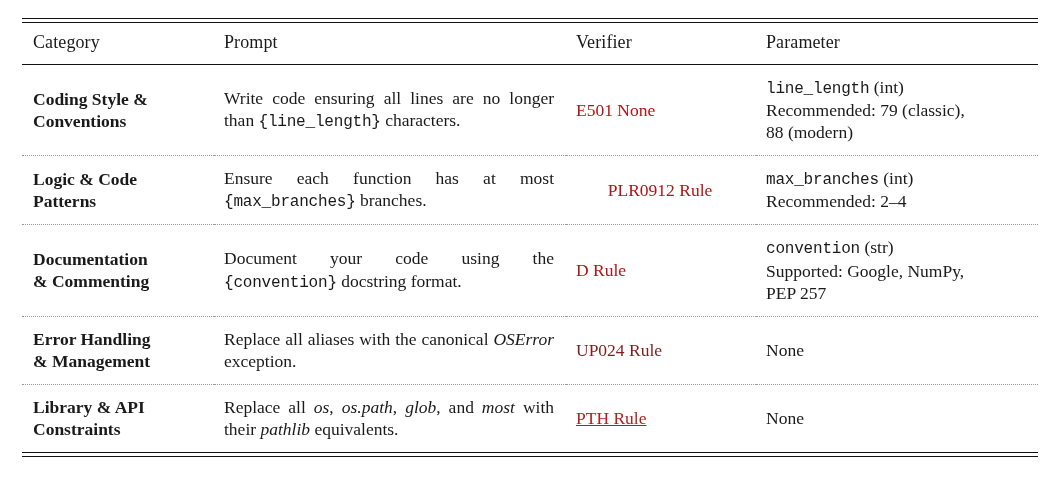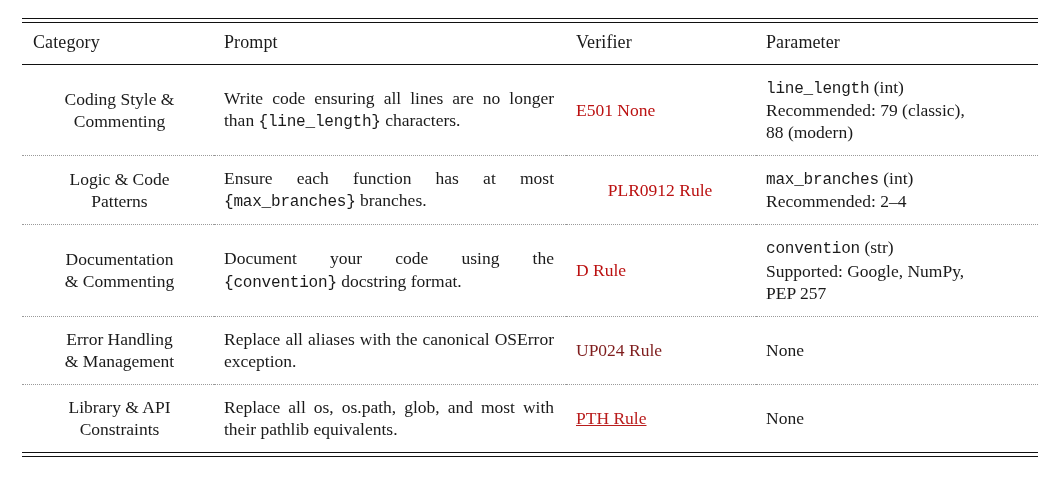--- a/index.html
+++ b/index.html
@@ -75,25 +75,24 @@
   th.th-verifier  { padding-left: 10px; }
   th.th-parameter { padding-left: 10px; }
 
   td {
     vertical-align: middle;
     padding: 11px 12px 12px 12px;
     line-height: 1.26;
   }
 
   td.cell-category {
-    font-weight: normal;
+    font-weight: bold;
     font-size: 17.5px;
     padding-left: 11px;
     padding-right: 8px;
-    text-align: center;
   }
   td.cell-prompt {
     text-align: justify;
     text-justify: inter-word;
     padding-left: 10px;
     padding-right: 12px;
     hyphens: manual;
   }
   td.cell-verifier {
     color: #bb1111;
@@ -104,20 +103,21 @@
     padding-left: 10px;
     padding-right: 6px;
   }
 
   .mono {
     font-family: "Liberation Mono", "DejaVu Sans Mono", monospace;
     font-size: 16px;
     letter-spacing: -0.2px;
   }
   .ital {
+    font-style: italic;
   }
   .pline { display: block; }
 </style>
 </head>
 <body>
 
 <div class="table-wrap">
   <table class="spec-table">
     <colgroup>
       <col class="c-category">
@@ -133,21 +133,21 @@
         <th class="th-category">Category</th>
         <th class="th-prompt">Prompt</th>
         <th class="th-verifier">Verifier</th>
         <th class="th-parameter">Parameter</th>
       </tr>
     </thead>
     <tbody id="table-body">
         <tr class="data-row">
           <td class="cell-category">
             <span class="pline">Coding Style &amp;</span>
-            <span class="pline">Commenting</span>
+            <span class="pline">Conventions</span>
           </td>
           <td class="cell-prompt"><span>Write code ensuring all lines are no longer than </span><span class="mono">{line_length}</span><span> characters.</span></td>
           <td class="cell-verifier" style="color: rgb(187, 17, 17);">E501 None</td>
           <td class="cell-parameter">
             <span class="pline"><span class="mono">line_length</span><span> (int)</span></span>
             <span class="pline"><span>Recommended: 79 (classic),</span></span>
             <span class="pline"><span>88 (modern)</span></span>
           </td>
         </tr>
         <tr class="data-row">

